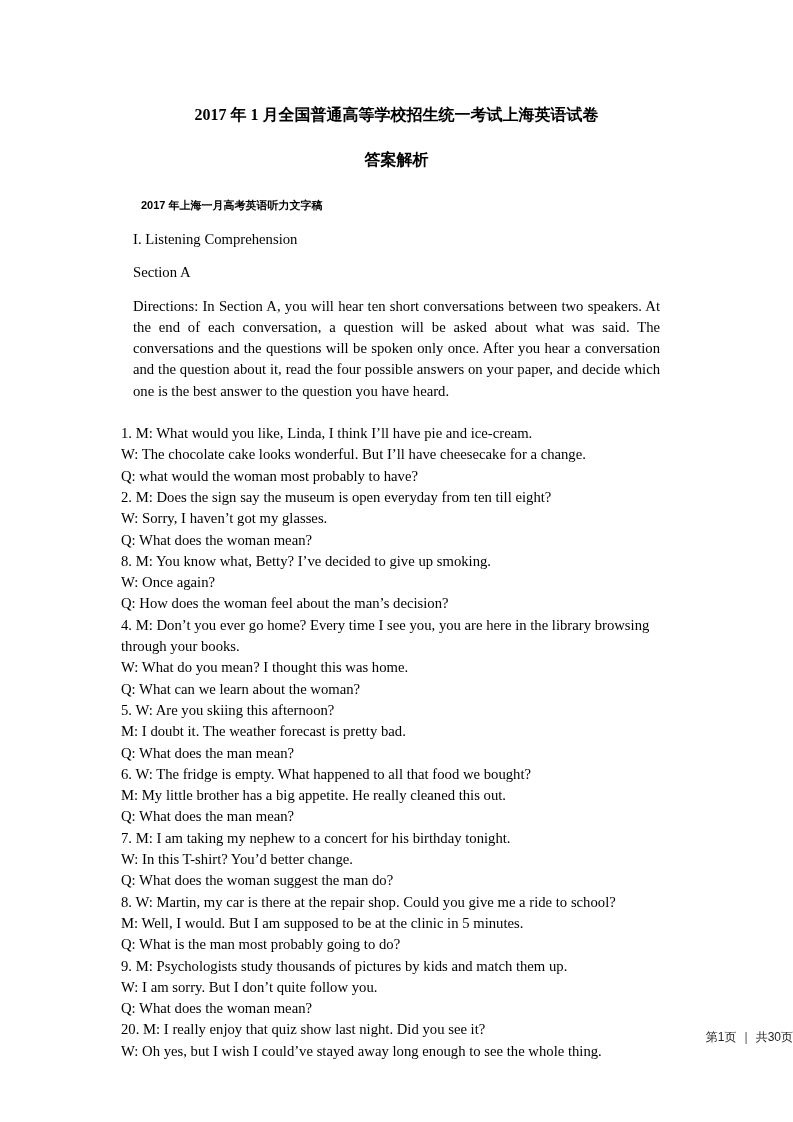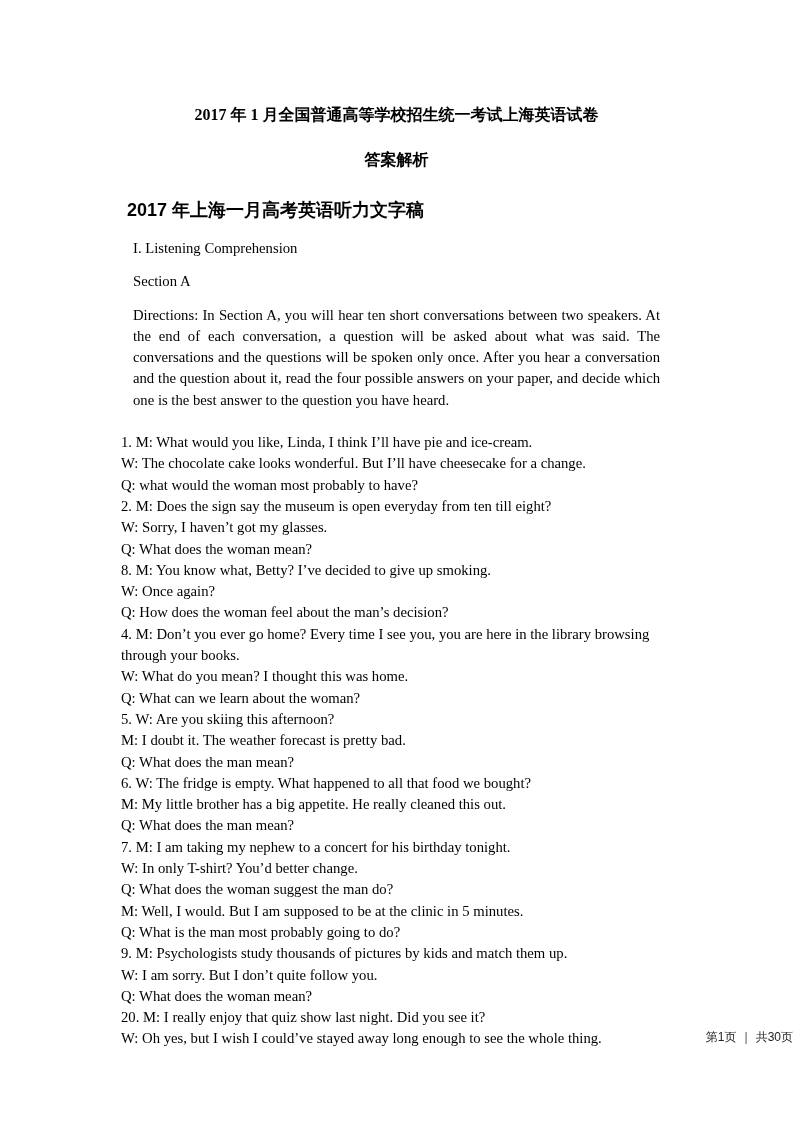--- a/index.html
+++ b/index.html
@@ -22,22 +22,22 @@
   }
   .doc-title {
     margin: 0;
     text-align: center;
     font-size: 16px;
     font-weight: 700;
     line-height: 45px;
     font-family: "Liberation Serif", "DejaVu Serif", serif;
   }
   .doc-subtitle {
-    margin: 16px 0 0 6px;
-    font-size: 18px;
+    margin: 16px 0 0 20px;
+    font-size: 11px;
     font-weight: 700;
     font-family: "Liberation Sans", "DejaVu Sans", sans-serif;
   }
   .body-text {
     margin-top: 16px;
     font-size: 14.7px;
     line-height: 21.3px;
   }
   .body-text p {
     margin: 12px;
@@ -102,22 +102,23 @@
         <p class="line">4. M: Don’t you ever go home? Every time I see you, you are here in the library browsing through your books.</p>
         <p class="line">W: What do you mean? I thought this was home.</p>
         <p class="line">Q: What can we learn about the woman?</p>
         <p class="line">5. W: Are you skiing this afternoon?</p>
         <p class="line">M: I doubt it. The weather forecast is pretty bad.</p>
         <p class="line">Q: What does the man mean?</p>
         <p class="line">6. W: The fridge is empty. What happened to all that food we bought?</p>
         <p class="line">M: My little brother has a big appetite. He really cleaned this out.</p>
         <p class="line">Q: What does the man mean?</p>
         <p class="line">7. M: I am taking my nephew to a concert for his birthday tonight.</p>
-        <p class="line">W: In only T-shirt? You’d better change.</p>
+        <p class="line">W: In this T-shirt? You’d better change.</p>
         <p class="line">Q: What does the woman suggest the man do?</p>
+        <p class="line">8. W: Martin, my car is there at the repair shop. Could you give me a ride to school?</p>
         <p class="line">M: Well, I would. But I am supposed to be at the clinic in 5 minutes.</p>
         <p class="line">Q: What is the man most probably going to do?</p>
         <p class="line">9. M: Psychologists study thousands of pictures by kids and match them up.</p>
         <p class="line">W: I am sorry. But I don’t quite follow you.</p>
         <p class="line">Q: What does the woman mean?</p>
         <p class="line">20. M: I really enjoy that quiz show last night. Did you see it?</p>
         <p class="line">W: Oh yes, but I wish I could’ve stayed away long enough to see the whole thing.</p>
       </div>
 
   </div>

